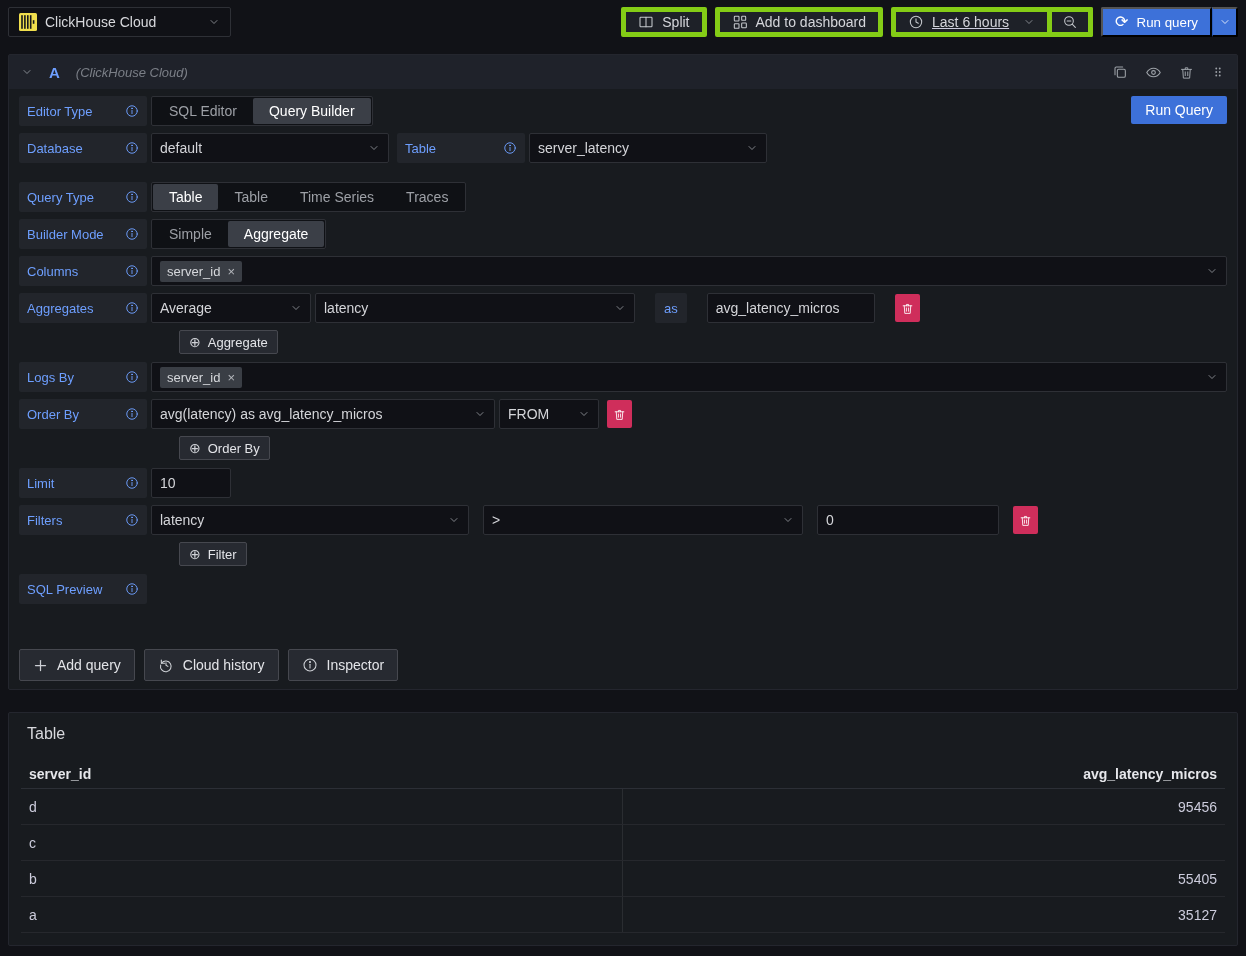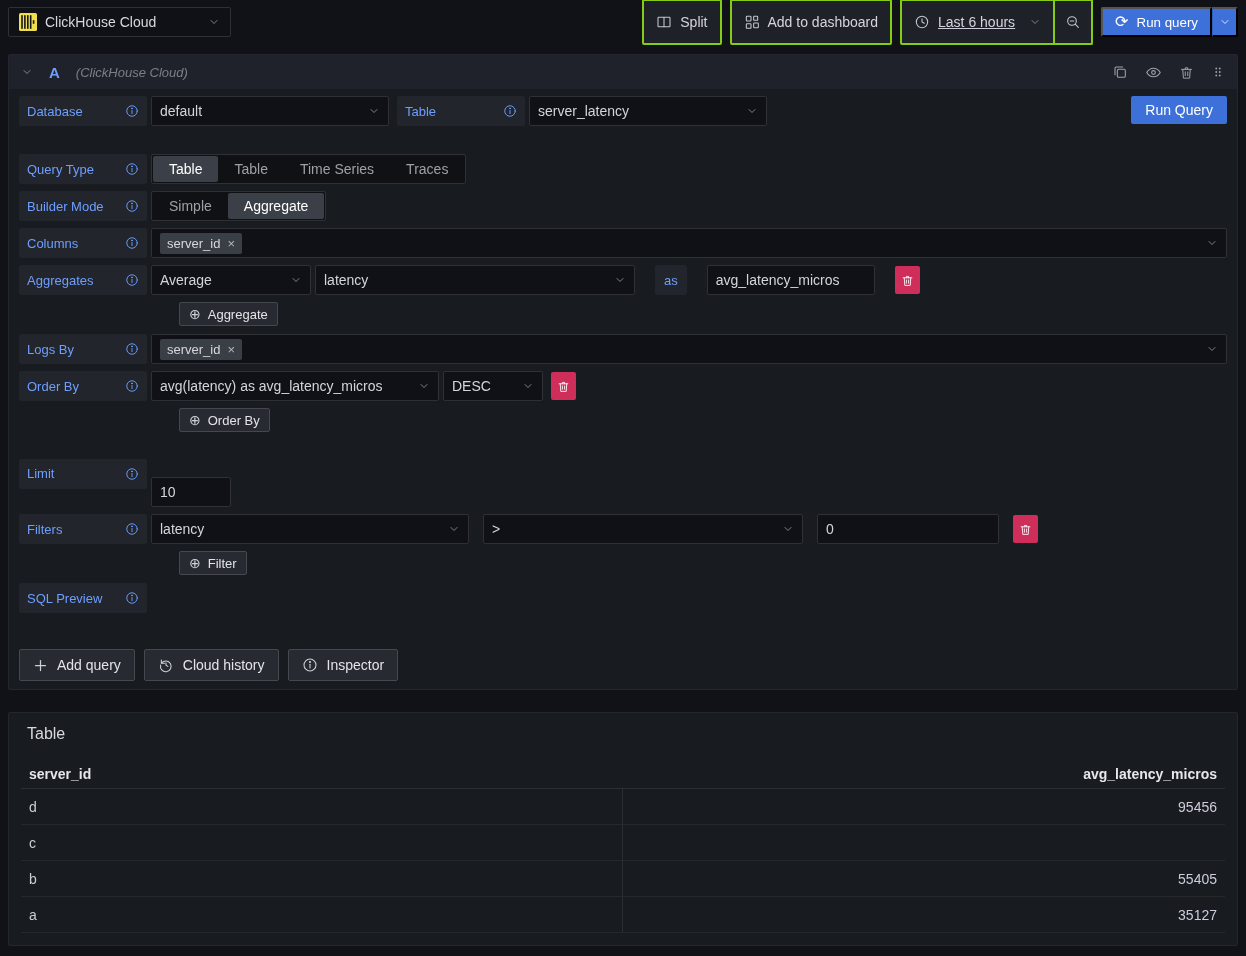--- a/index.html
+++ b/index.html
@@ -16,22 +16,22 @@
   .ic { stroke:currentColor; fill:none; stroke-width:1.6; stroke-linecap:round; stroke-linejoin:round; }
 
   
   .topbar { position:absolute; top:0; left:0; right:0; height:44px;
             display:flex; align-items:center; justify-content:space-between; padding:16px 8px; }
   .ds-picker { display:flex; align-items:center; gap:8px; width:223px; height:30px;
                background:#101116; border:1px solid #2e3036; border-radius:2px; padding:0 10px; cursor:pointer; }
   .ds-picker .name { flex:1; color:#d8d9dd; font-weight:500; }
   .ch-logo { width:18px; height:18px; flex:0 0 18px; }
   .topbar-right { display:flex; align-items:center; gap:8px; }
-  .tb-btn { display:flex; align-items:center; gap:8px; height:46px; padding:0 12px;
-            background:#1e2128; border:2px solid #84cc16; border-radius:2px;
+  .tb-btn { display:flex; align-items:center; gap:8px; height:30px; padding:0 12px;
+            background:#1e2128; border:5px solid #84cc16; border-radius:2px;
             color:#d5d6db; font-weight:500; font-size:14px; cursor:pointer; }
   .tb-btn .gicon { color:#c4c7cc; }
   .btn-group { display:flex;text-decoration:underline; }
   .btn-group .tb-btn + .tb-btn { border-left:none; border-radius:0 2px 2px 0; }
   .btn-group .tb-btn:first-child { border-radius:2px 0 0 2px; }
   .run-group { display:flex; }
   .run-main { display:flex; align-items:center; gap:8px; height:30px; padding:0 12px;
               background:#3d71d9; border-radius:2px 0 0 2px; color:#fff; font-weight:500; cursor:pointer; }
   .run-caret { display:flex; align-items:center; justify-content:center; width:26px; height:30px;
                background:#3d71d9; border-left:1px solid #2d5fc0; border-radius:0 2px 2px 0; color:#fff; cursor:pointer; }
@@ -85,25 +85,25 @@
   .qp-footer { position:absolute; left:10px; bottom:8px; display:flex; gap:9px; }
   .foot-btn { display:flex; align-items:center; gap:9px; height:32px; padding:0 13px;
               background:#272a31; border:1px solid #46484f; border-radius:2px;
               color:#e3e4e8; font-size:14px; font-weight:500; cursor:pointer; }
   .foot-btn .gicon { color:#cdd0d5; }
 
   
   .w-db { width:238px; } .w-tbl { width:238px; }
   .w-fill { flex:1; }
   .w-aggfn { width:160px; } .w-aggcol { width:320px; margin-right:16px; } .w-alias { width:168px; margin:0 16px; }
-  .w-ob { width:288px; } .w-dir { width:100px; margin-right:4px; }
-  .w-limit { width:80px;margin-top:37px; }
+  .w-ob { width:344px; } .w-dir { width:100px; margin-right:4px; }
+  .w-limit { width:80px; }
   .w-fcol { width:318px; margin-right:10px; } .w-fop { width:320px; margin-right:10px; } .w-fval { width:182px; margin-right:10px; }
   .ml-label { margin-left:4px; }
-  .gap-lg { margin-bottom:28px; }
+  .gap-lg { margin-bottom:19px; }
 
   
   .table-panel { position:absolute; left:8px; right:8px; top:712px; height:234px;
                  background:#181b1f; border:1px solid #24262e; border-radius:2px; padding:8px 12px; }
   .tp-title { font-size:16px; font-weight:500; color:#d8d9dd; padding:4px 0 0 6px; }
   .tp-table { margin-top:16px; }
   .tp-head { display:flex; height:30px; align-items:center; border-bottom:1px solid #2c2f36; }
   .tp-head .c1, .tp-head .c2 { font-weight:700; color:#e6e7eb; font-size:14px; }
   .c1 { flex:0 0 50%; padding:0 8px; }
   .c2 { flex:1; padding:0 8px; text-align:right; }
@@ -244,20 +244,36 @@
           </svg>
       </span>
     </span>
   </header>
 
   <button class="rq-editor-btn">Run Query</button>
 
   <div class="qp-body">
 
     
+    <div class="form-row">
+      <div class="inline-label">
+        <span>Editor Type</span>
+        <span class="info">
+            <svg width="14" height="14" viewBox="0 0 24 24" class="ic">
+              <circle cx="12" cy="12" r="9"></circle>
+              <line x1="12" y1="11" x2="12" y2="16.5"></line>
+              <circle cx="12" cy="7.5" r="0.8" fill="currentColor"></circle>
+            </svg>
+          </span>
+      </div>
+      <div class="radio-group">
+        <div class="radio-opt">SQL Editor</div>
+        <div class="radio-opt active">Query Builder</div>
+      </div>
+    </div>
 
     
     <div class="form-row gap-lg">
       <div class="inline-label">
         <span>Database</span>
         <span class="info">
             <svg width="14" height="14" viewBox="0 0 24 24" class="ic">
               <circle cx="12" cy="12" r="9"></circle>
               <line x1="12" y1="11" x2="12" y2="16.5"></line>
               <circle cx="12" cy="7.5" r="0.8" fill="currentColor"></circle>
@@ -441,21 +457,21 @@
       </div>
       <div class="select w-ob">
         <span class="val">avg(latency) as avg_latency_micros</span>
         <span class="chev">
             <svg width="12" height="12" viewBox="0 0 24 24" class="ic">
               <path d="M6 9l6 6 6-6"></path>
             </svg>
           </span>
       </div>
       <div class="select w-dir">
-        <span class="val">DESC</span>
+        <span class="val">FROM</span>
         <span class="chev">
             <svg width="12" height="12" viewBox="0 0 24 24" class="ic">
               <path d="M6 9l6 6 6-6"></path>
             </svg>
           </span>
       </div>
       <button class="trash-btn">
         <svg width="13" height="13" viewBox="0 0 24 24" class="ic">
             <path d="M4 7h16"></path>
             <path d="M10 7V4.5h4V7"></path>

